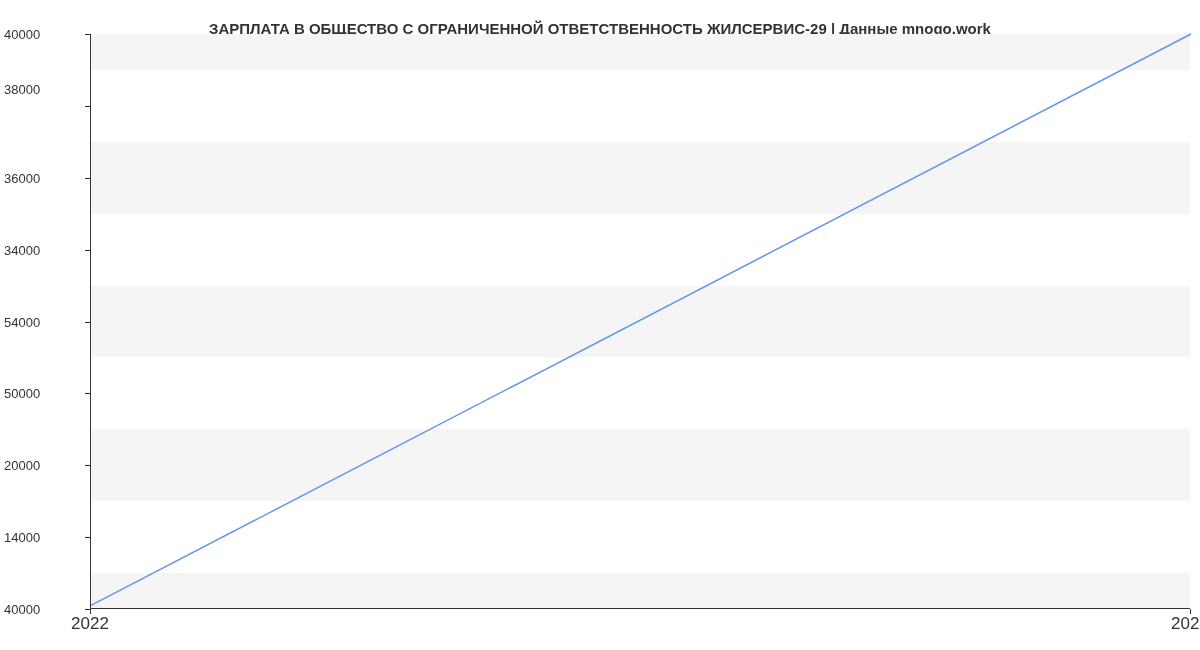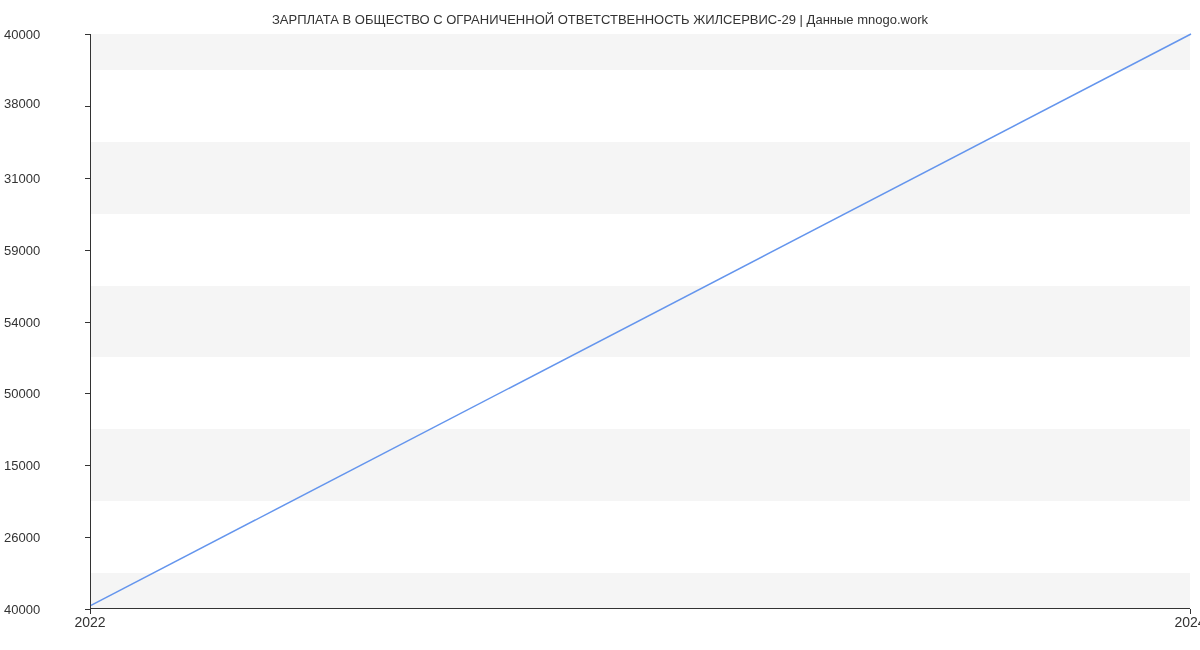--- a/index.html
+++ b/index.html
@@ -5,24 +5,24 @@
     * { box-sizing: border-box; margin: 0; padding: 0; }
     body {
       font-family: Verdana, Geneva, sans-serif;
       background: #ffffff;
       width: 1200px;
       height: 650px;
       position: relative;
     }
     .chart-title {
       text-align: center;
-      font-size: 13px;
-      font-weight: normal;
+      font-size: 15px;
+      font-weight: bold;
       color: #333333;
-      padding-top: 12px;
+      padding-top: 20px;
       padding-bottom: 6px;
     }
     .chart-container {
       position: absolute;
       left: 90px;
       top: 34px;
       width: 1100px;
       height: 575px;
     }
     .plot-area {
@@ -53,21 +53,21 @@
     .y-tick-mark {
       position: absolute;
       left: 85px;
       width: 5px;
       height: 1px;
       background: #333333;
     }
     .x-tick-label {
       position: absolute;
       top: 614px;
-      font-size: 14px;
+      font-size: 17px;
       color: #333333;
       transform: translateX(-50%);
     }
     .x-tick-mark {
       position: absolute;
       top: 609px;
       width: 1px;
       height: 5px;
       background: #333333;
     }
@@ -91,27 +91,27 @@
     <div class="gridband" style="top:179.6875px;height:71.875px"></div>
     <div class="gridband" style="top:323.4375px;height:71.875px"></div>
     <div class="gridband" style="top:467.1875px;height:71.875px"></div>
     <svg class="line-svg" viewBox="0 0 1100 575" preserveAspectRatio="none">
       <polyline id="chart-polyline" fill="none" stroke="#6495ed" stroke-width="1.5" points="0,571.40625 1100,0"></polyline>
     </svg>
   </div>
 </div>
 
 <div class="y-tick-label" style="top:609px">40000</div>
-<div class="y-tick-label" style="top:537.125px">26000</div>
-<div class="y-tick-label" style="top:465.25px">15000</div>
+<div class="y-tick-label" style="top:537.125px">14000</div>
+<div class="y-tick-label" style="top:465.25px">20000</div>
 <div class="y-tick-label" style="top:393.375px">50000</div>
 <div class="y-tick-label" style="top:321.5px">54000</div>
-<div class="y-tick-label" style="top:249.625px">59000</div>
-<div class="y-tick-label" style="top:177.75px">31000</div>
-<div class="y-tick-label" style="top:103px">38000</div>
+<div class="y-tick-label" style="top:249.625px">34000</div>
+<div class="y-tick-label" style="top:177.75px">36000</div>
+<div class="y-tick-label" style="top:89px">38000</div>
 <div class="y-tick-label" style="top:34px">40000</div>
 
 <div class="y-tick-mark" style="top:609px"></div>
 <div class="y-tick-mark" style="top:537.125px"></div>
 <div class="y-tick-mark" style="top:465.25px"></div>
 <div class="y-tick-mark" style="top:393.375px"></div>
 <div class="y-tick-mark" style="top:321.5px"></div>
 <div class="y-tick-mark" style="top:249.625px"></div>
 <div class="y-tick-mark" style="top:177.75px"></div>
 <div class="y-tick-mark" style="top:105.875px"></div>

